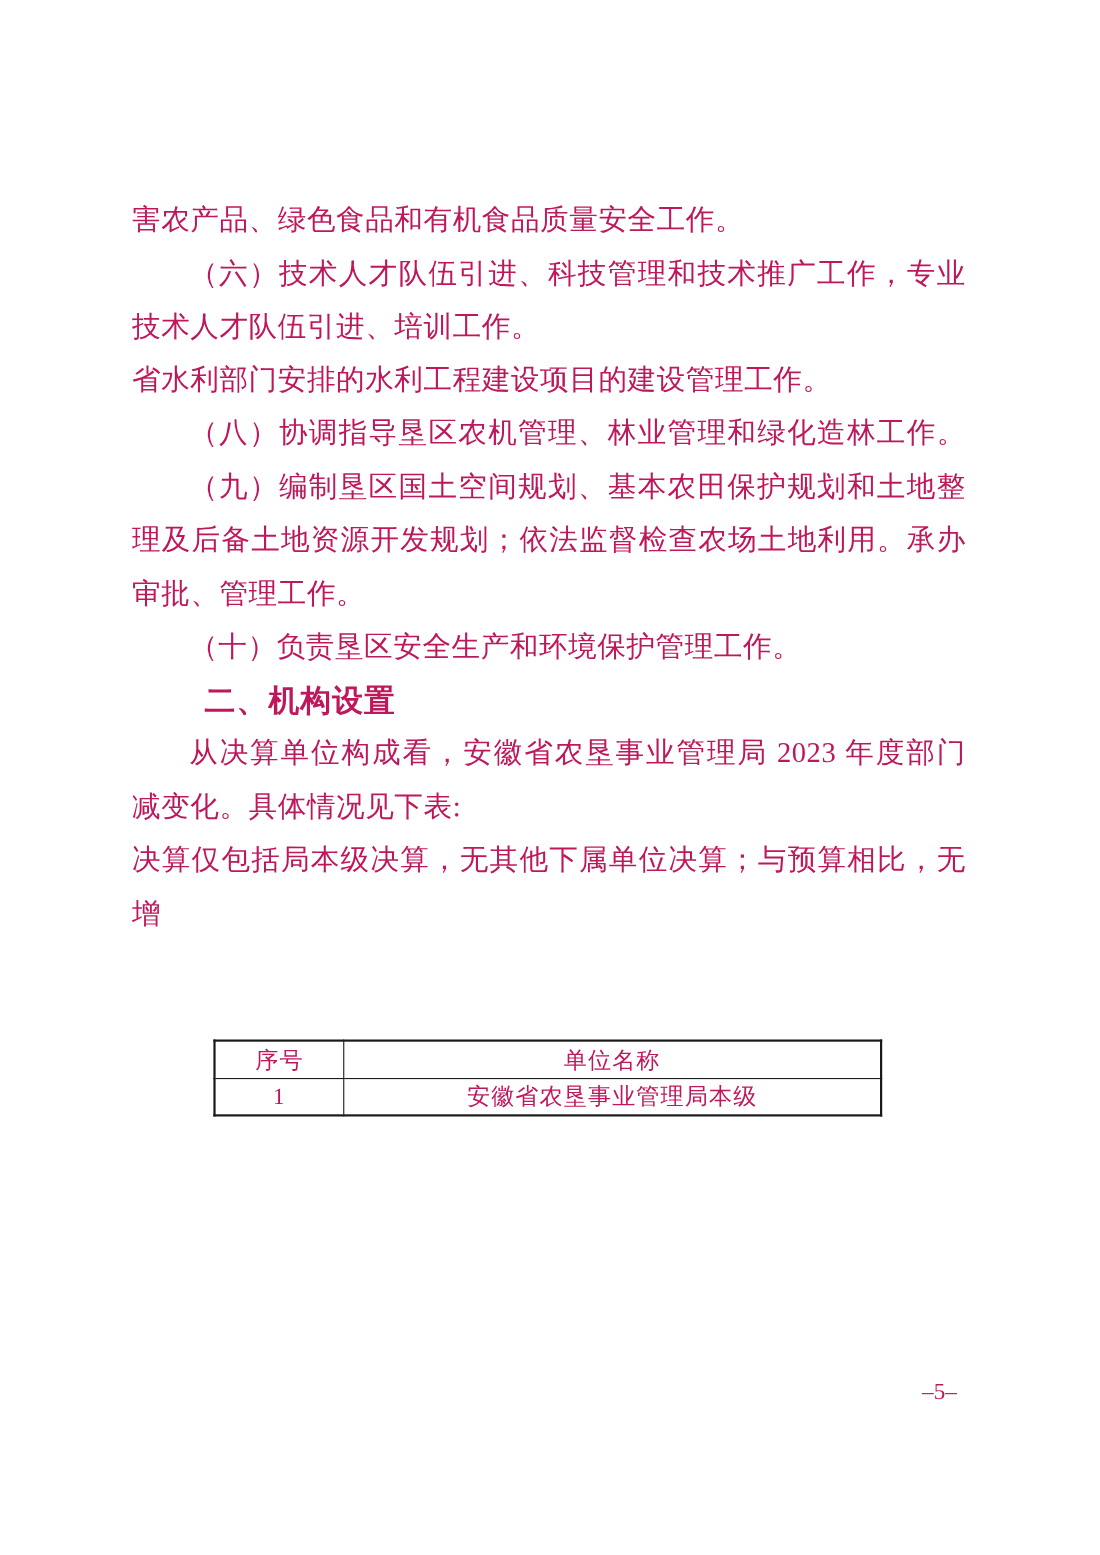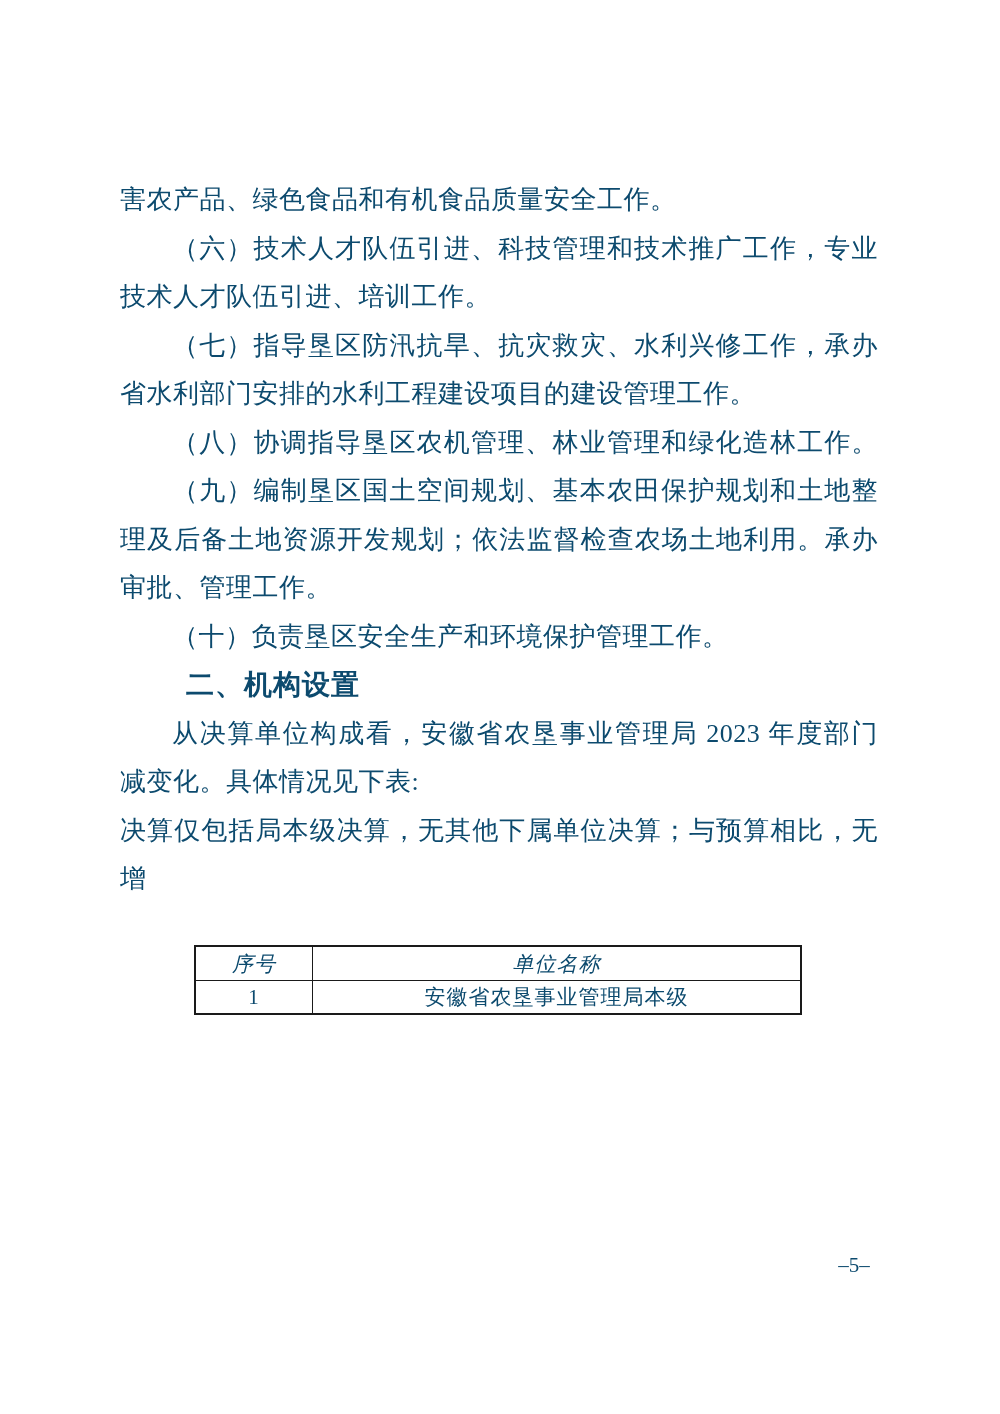--- a/index.html
+++ b/index.html
@@ -2,21 +2,21 @@
 <html><head>
 <meta charset="utf-8">
 <style>
   html, body { margin: 0; padding: 0; background: #e8e8e8; }
   .page {
     position: relative;
     width: 1000px;
     height: 1414px;
     margin: 0 auto;
     background: #ffffff;
-    color: #0c4a6e;
+    color: #be185d;
     font-family: "Liberation Serif", "DejaVu Serif", serif;
     overflow: hidden;
   }
   .content {
     position: absolute;
     left: 120px;
     top: 176px;
     width: 758px;
   }
   .line {
@@ -50,21 +50,21 @@
     border: 2px solid #1a1a1a;
     font-size: 21px;
   }
   table.unit-table td {
     border: 1px solid #1a1a1a;
     text-align: center;
     vertical-align: middle;
     padding: 0;
     letter-spacing: 1px;
   }
-  tr.hdr td { height: 33px; font-style: italic; }
+  tr.hdr td { height: 33px; }
   tr.row td { height: 32px; }
   .col-index { width: 116px; }
   .page-number {
     position: absolute;
     left: 814px;
     top: 1240px;
     width: 80px;
     height: 50px;
     line-height: 50px;
     text-align: center;
@@ -73,21 +73,20 @@
 </style>
 </head>
 <body>
 
 <div class="page">
 
   <div class="content">
     <div class="line">害农产品、绿色食品和有机食品质量安全工作。</div>
     <div class="line indent stretch">（六）技术人才队伍引进、科技管理和技术推广工作，专业</div>
     <div class="line">技术人才队伍引进、培训工作。</div>
-    <div class="line indent stretch">（七）指导垦区防汛抗旱、抗灾救灾、水利兴修工作，承办</div>
     <div class="line">省水利部门安排的水利工程建设项目的建设管理工作。</div>
     <div class="line indent stretch">（八）协调指导垦区农机管理、林业管理和绿化造林工作。</div>
     <div class="line indent stretch">（九）编制垦区国土空间规划、基本农田保护规划和土地整</div>
     <div class="line stretch">理及后备土地资源开发规划；依法监督检查农场土地利用。承办</div>
     <div class="line">审批、管理工作。</div>
     <div class="line indent">（十）负责垦区安全生产和环境保护管理工作。</div>
     <div class="line heading">二、机构设置</div>
     <div class="line indent stretch">从决算单位构成看，安徽省农垦事业管理局 2023 年度部门</div>
     <div class="line">减变化。具体情况见下表:</div>
     <div class="line stretch">决算仅包括局本级决算，无其他下属单位决算；与预算相比，无增</div>

